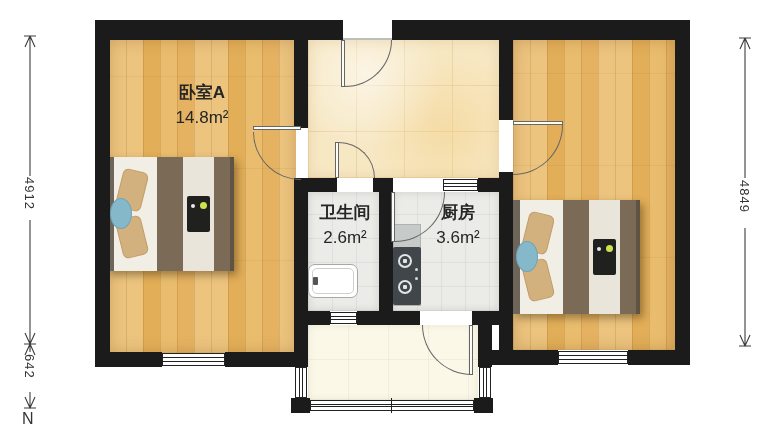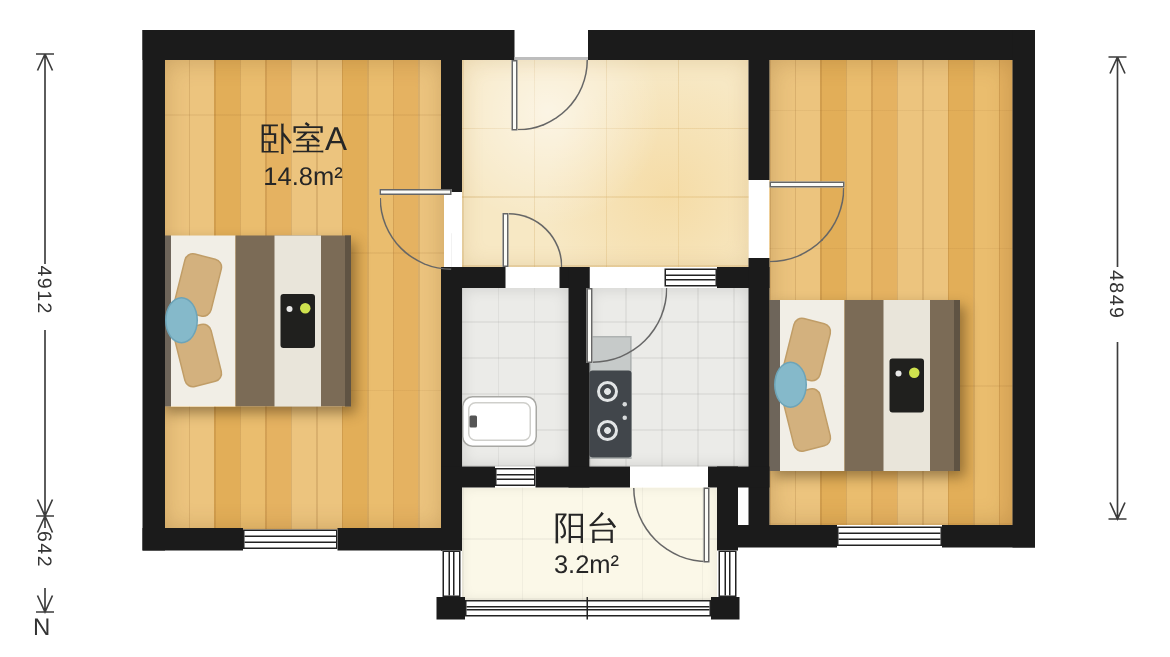--- a/index.html
+++ b/index.html
@@ -41,21 +41,21 @@
   }
   .win-h{background:#fff;border:1px solid #222;z-index:6;box-sizing:border-box;
     background-image:linear-gradient(#222,#222),linear-gradient(#222,#222);
     background-size:100% 1px;background-repeat:no-repeat;background-position:0 32%,0 68%;}
   .win-v{background:#fff;border:1px solid #222;z-index:6;box-sizing:border-box;
     background-image:linear-gradient(#222,#222),linear-gradient(#222,#222);
     background-size:1px 100%;background-repeat:no-repeat;background-position:32% 0,68% 0;}
   .leaf{background:#fcfcf8;border:1px solid #666;z-index:7;box-sizing:border-box;}
   .arc{z-index:6;border:0 solid #666;box-sizing:border-box;}
   .label{z-index:9;color:#262626;text-align:center;transform:translateX(-50%);white-space:nowrap;}
-  .label .nm{display:block;font-size:22px;line-height:25px;font-weight:400;}
+  .label .nm{display:block;font-size:17px;line-height:25px;font-weight:700;}
   .label .ar{display:block;font-size:17px;line-height:25px;font-weight:500;}
   .dimtxt{z-index:9;color:#333;font-size:13px;writing-mode:vertical-rl;letter-spacing:1px;}
   .furn{z-index:3;}
   svg.overlay{position:absolute;left:0;top:0;z-index:8;pointer-events:none;}
 </style>
 </head>
 <body>
 
 <div id="stage">
 
@@ -166,23 +166,27 @@
     <div class="abs" style="left:22px;top:21px;width:3px;height:3px;border-radius:50%;background:#d7dadb;"></div>
     <div class="abs" style="left:22px;top:30px;width:3px;height:3px;border-radius:50%;background:#d7dadb;"></div>
   </div>
 
   <div class="abs" style="left:343px;top:38px;width:49px;height:2px;background:#bdbdbd;z-index:6;"></div>
 
   <div class="abs label" style="left:202px;top:80px;">
     <span class="nm">卧室A</span>
     <span class="ar">14.8m²</span>
   </div>
-  <div class="abs label" style="left:391px;top:339px;">
-    <span class="nm">阳台</span>
-    <span class="ar">3.2m²</span>
+  <div class="abs label" style="left:345px;top:200px;">
+    <span class="nm">卫生间</span>
+    <span class="ar">2.6m²</span>
+  </div>
+  <div class="abs label" style="left:458px;top:200px;">
+    <span class="nm">厨房</span>
+    <span class="ar">3.6m²</span>
   </div>
 
   <svg class="overlay" width="780" height="438" viewBox="0 0 780 438">
     <g stroke="#3c3c3c" stroke-width="1.1" fill="none">
 
       <path d="M24,36 L36,36 M30,36 L25,47 M30,36 L35,47 M30,36 L30,176 M30,220 L30,344 M25,333 L30,344 L35,333 M24,344 L36,344 M25,355 L30,344 M35,355 L30,344 M30,344 L30,352 M30,392 L30,408 M25,397 L30,408 L35,397 M24,408 L36,408"></path>
 
       <path d="M739,38 L751,38 M745,38 L740,49 M745,38 L750,49 M745,38 L745,178 M745,228 L745,346 M740,335 L745,346 L750,335 M739,346 L751,346"></path>
     </g>
   </svg>

